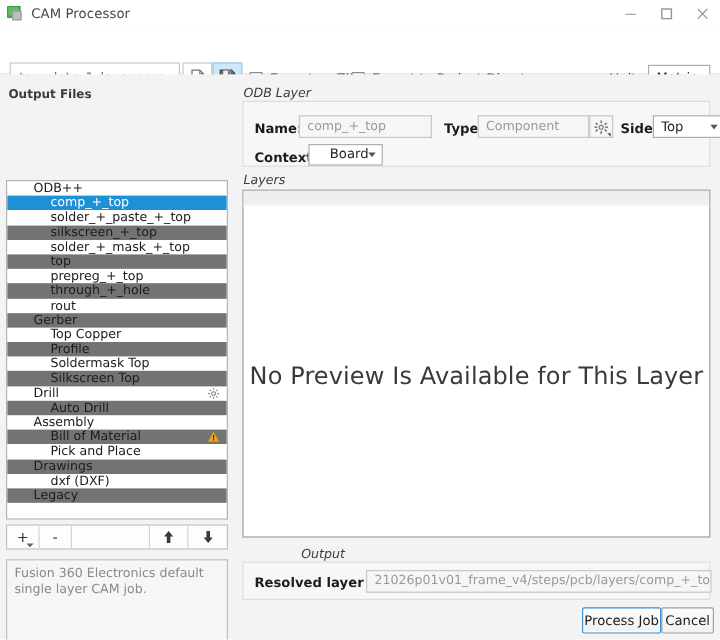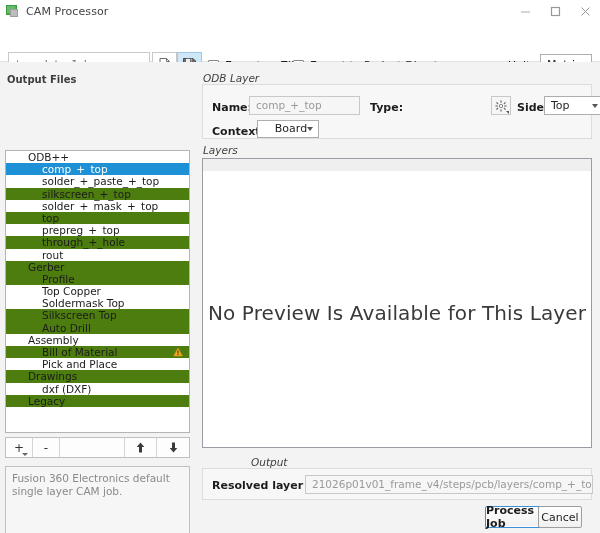--- a/index.html
+++ b/index.html
@@ -158,21 +158,21 @@
   }
   .tree-row {
     position: relative;
     height: 12.2px;
     line-height: 12.2px;
     font-size: 10.5px;
     color: #1c1c1c;
     white-space: nowrap;
     padding-left: 8px;
   }
-  .tree-row.alt { background: #4d7c0f; }
+  .tree-row.alt { background: #737373; }
   .tree-row.sel {
     background: #1e90d6;
     color: #ffffff;
   }
   .tree-row .lbl { display: inline-block; }
   .tree-row .row-icon {
     position: absolute; right: 8px; top: 1px;
     width: 10px; height: 10px;
   }
   .d2 { padding-left: 22px; }
@@ -384,24 +384,37 @@
         <div class="tree-row d2"><span class="lbl">ODB++</span></div>
         <div class="tree-row d3 sel"><span class="lbl">comp_+_top</span></div>
         <div class="tree-row d3"><span class="lbl">solder_+_paste_+_top</span></div>
         <div class="tree-row d3 alt"><span class="lbl">silkscreen_+_top</span></div>
         <div class="tree-row d3"><span class="lbl">solder_+_mask_+_top</span></div>
         <div class="tree-row d3 alt"><span class="lbl">top</span></div>
         <div class="tree-row d3"><span class="lbl">prepreg_+_top</span></div>
         <div class="tree-row d3 alt"><span class="lbl">through_+_hole</span></div>
         <div class="tree-row d3"><span class="lbl">rout</span></div>
         <div class="tree-row d2 alt"><span class="lbl">Gerber</span></div>
+        <div class="tree-row d3"><span class="lbl">Top Copper</span></div>
         <div class="tree-row d3 alt"><span class="lbl">Profile</span></div>
-        <div class="tree-row d3"><span class="lbl">Top Copper</span></div>
         <div class="tree-row d3"><span class="lbl">Soldermask Top</span></div>
         <div class="tree-row d3 alt"><span class="lbl">Silkscreen Top</span></div>
+        <div class="tree-row d2"><span class="lbl">Drill</span><svg class="row-icon" viewBox="0 0 16 16" style="position: absolute; right: 6px; top: 1px; width: 10px; height: 10px;">
+            <circle cx="8" cy="8" r="2.6" fill="none" stroke="#7d7d7d" stroke-width="1.4"></circle>
+            <g stroke="#7d7d7d" stroke-width="1.5">
+              <line x1="8" y1="0.8" x2="8" y2="3"></line>
+              <line x1="8" y1="13" x2="8" y2="15.2"></line>
+              <line x1="0.8" y1="8" x2="3" y2="8"></line>
+              <line x1="13" y1="8" x2="15.2" y2="8"></line>
+              <line x1="2.9" y1="2.9" x2="4.5" y2="4.5"></line>
+              <line x1="11.5" y1="11.5" x2="13.1" y2="13.1"></line>
+              <line x1="13.1" y1="2.9" x2="11.5" y2="4.5"></line>
+              <line x1="4.5" y1="11.5" x2="2.9" y2="13.1"></line>
+            </g>
+          </svg></div>
         <div class="tree-row d3 alt"><span class="lbl">Auto Drill</span></div>
         <div class="tree-row d2"><span class="lbl">Assembly</span></div>
         <div class="tree-row d3 alt"><span class="lbl">Bill of Material</span><svg viewBox="0 0 16 15" style="position: absolute; right: 6px; top: 1px; width: 10px; height: 10px;">
             <path d="M8 0.8 L15.3 14 H0.7 Z" fill="#f0a91e" stroke="#c78a10" stroke-width="0.8"></path>
             <rect x="7.2" y="5" width="1.6" height="4.8" fill="#3a2a00"></rect>
             <rect x="7.2" y="10.6" width="1.6" height="1.7" fill="#3a2a00"></rect>
           </svg></div>
         <div class="tree-row d3"><span class="lbl">Pick and Place</span></div>
         <div class="tree-row d2 alt"><span class="lbl">Drawings</span></div>
         <div class="tree-row d3"><span class="lbl">dxf (DXF)</span></div>
@@ -435,20 +448,21 @@
 
   <div class="right-panel">
 
     <div class="sec-label" style="left:8px; top:10px;">ODB Layer</div>
 
     <div class="odb-card">
       <div class="fld-label" style="left:9px; top:16px;">Name:</div>
       <div class="txt-input" style="left:46px; top:11px; width:111px; height:19px;">comp_+_top</div>
 
       <div class="fld-label" style="left:167px; top:16px;">Type:</div>
+      <div class="txt-input" style="left:195px; top:11px; width:93px; height:19px;">Component</div>
       <div class="gear-btn" style="left:288px; top:11px;">
         <svg width="12" height="12" viewBox="0 0 16 16">
           <path d="M8 5.2a2.8 2.8 0 1 0 0 5.6 2.8 2.8 0 0 0 0-5.6zm0 1.1a1.7 1.7 0 1 1 0 3.4 1.7 1.7 0 0 1 0-3.4z" fill="#6d6d6d"></path>
           <g fill="#6d6d6d">
             <rect x="7.2" y="0.6" width="1.6" height="3"></rect>
               <rect x="7.2" y="12.4" width="1.6" height="3"></rect>
             <rect x="0.6" y="7.2" width="3" height="1.6"></rect>
               <rect x="12.4" y="7.2" width="3" height="1.6"></rect>
             <rect x="2.2" y="2.8" width="1.6" height="3" transform="rotate(-45 3 4.3)"></rect>
             <rect x="12.2" y="10.2" width="1.6" height="3" transform="rotate(-45 13 11.7)"></rect>
@@ -479,17 +493,17 @@
       <div class="preview-msg">No Preview Is Available for This Layer</div>
     </div>
 
     <div class="sec-label" style="left:8px; top:394px;margin-left:48px;">Output</div>
 
     <div class="out-card">
       <div class="fld-label" style="left:9px; top:10px;">Resolved layer path:</div>
       <div class="txt-input" style="left:102px; top:6px; width:288px; height:19px;">21026p01v01_frame_v4/steps/pcb/layers/comp_+_top/components</div>
     </div>
 
-    <div class="action-btn primary" style="left:290px; top:444px; width:66px;font-weight:bold;">Process Job</div>
-    <div class="action-btn" style="left:343px; top:444px; width:44px;">Cancel</div>
+    <div class="action-btn primary" style="left:290px; top:444px; width:66px;">Process Job</div>
+    <div class="action-btn" style="left:356px; top:444px; width:44px;">Cancel</div>
   </div>
 
 </div>
 
 </body></html>

